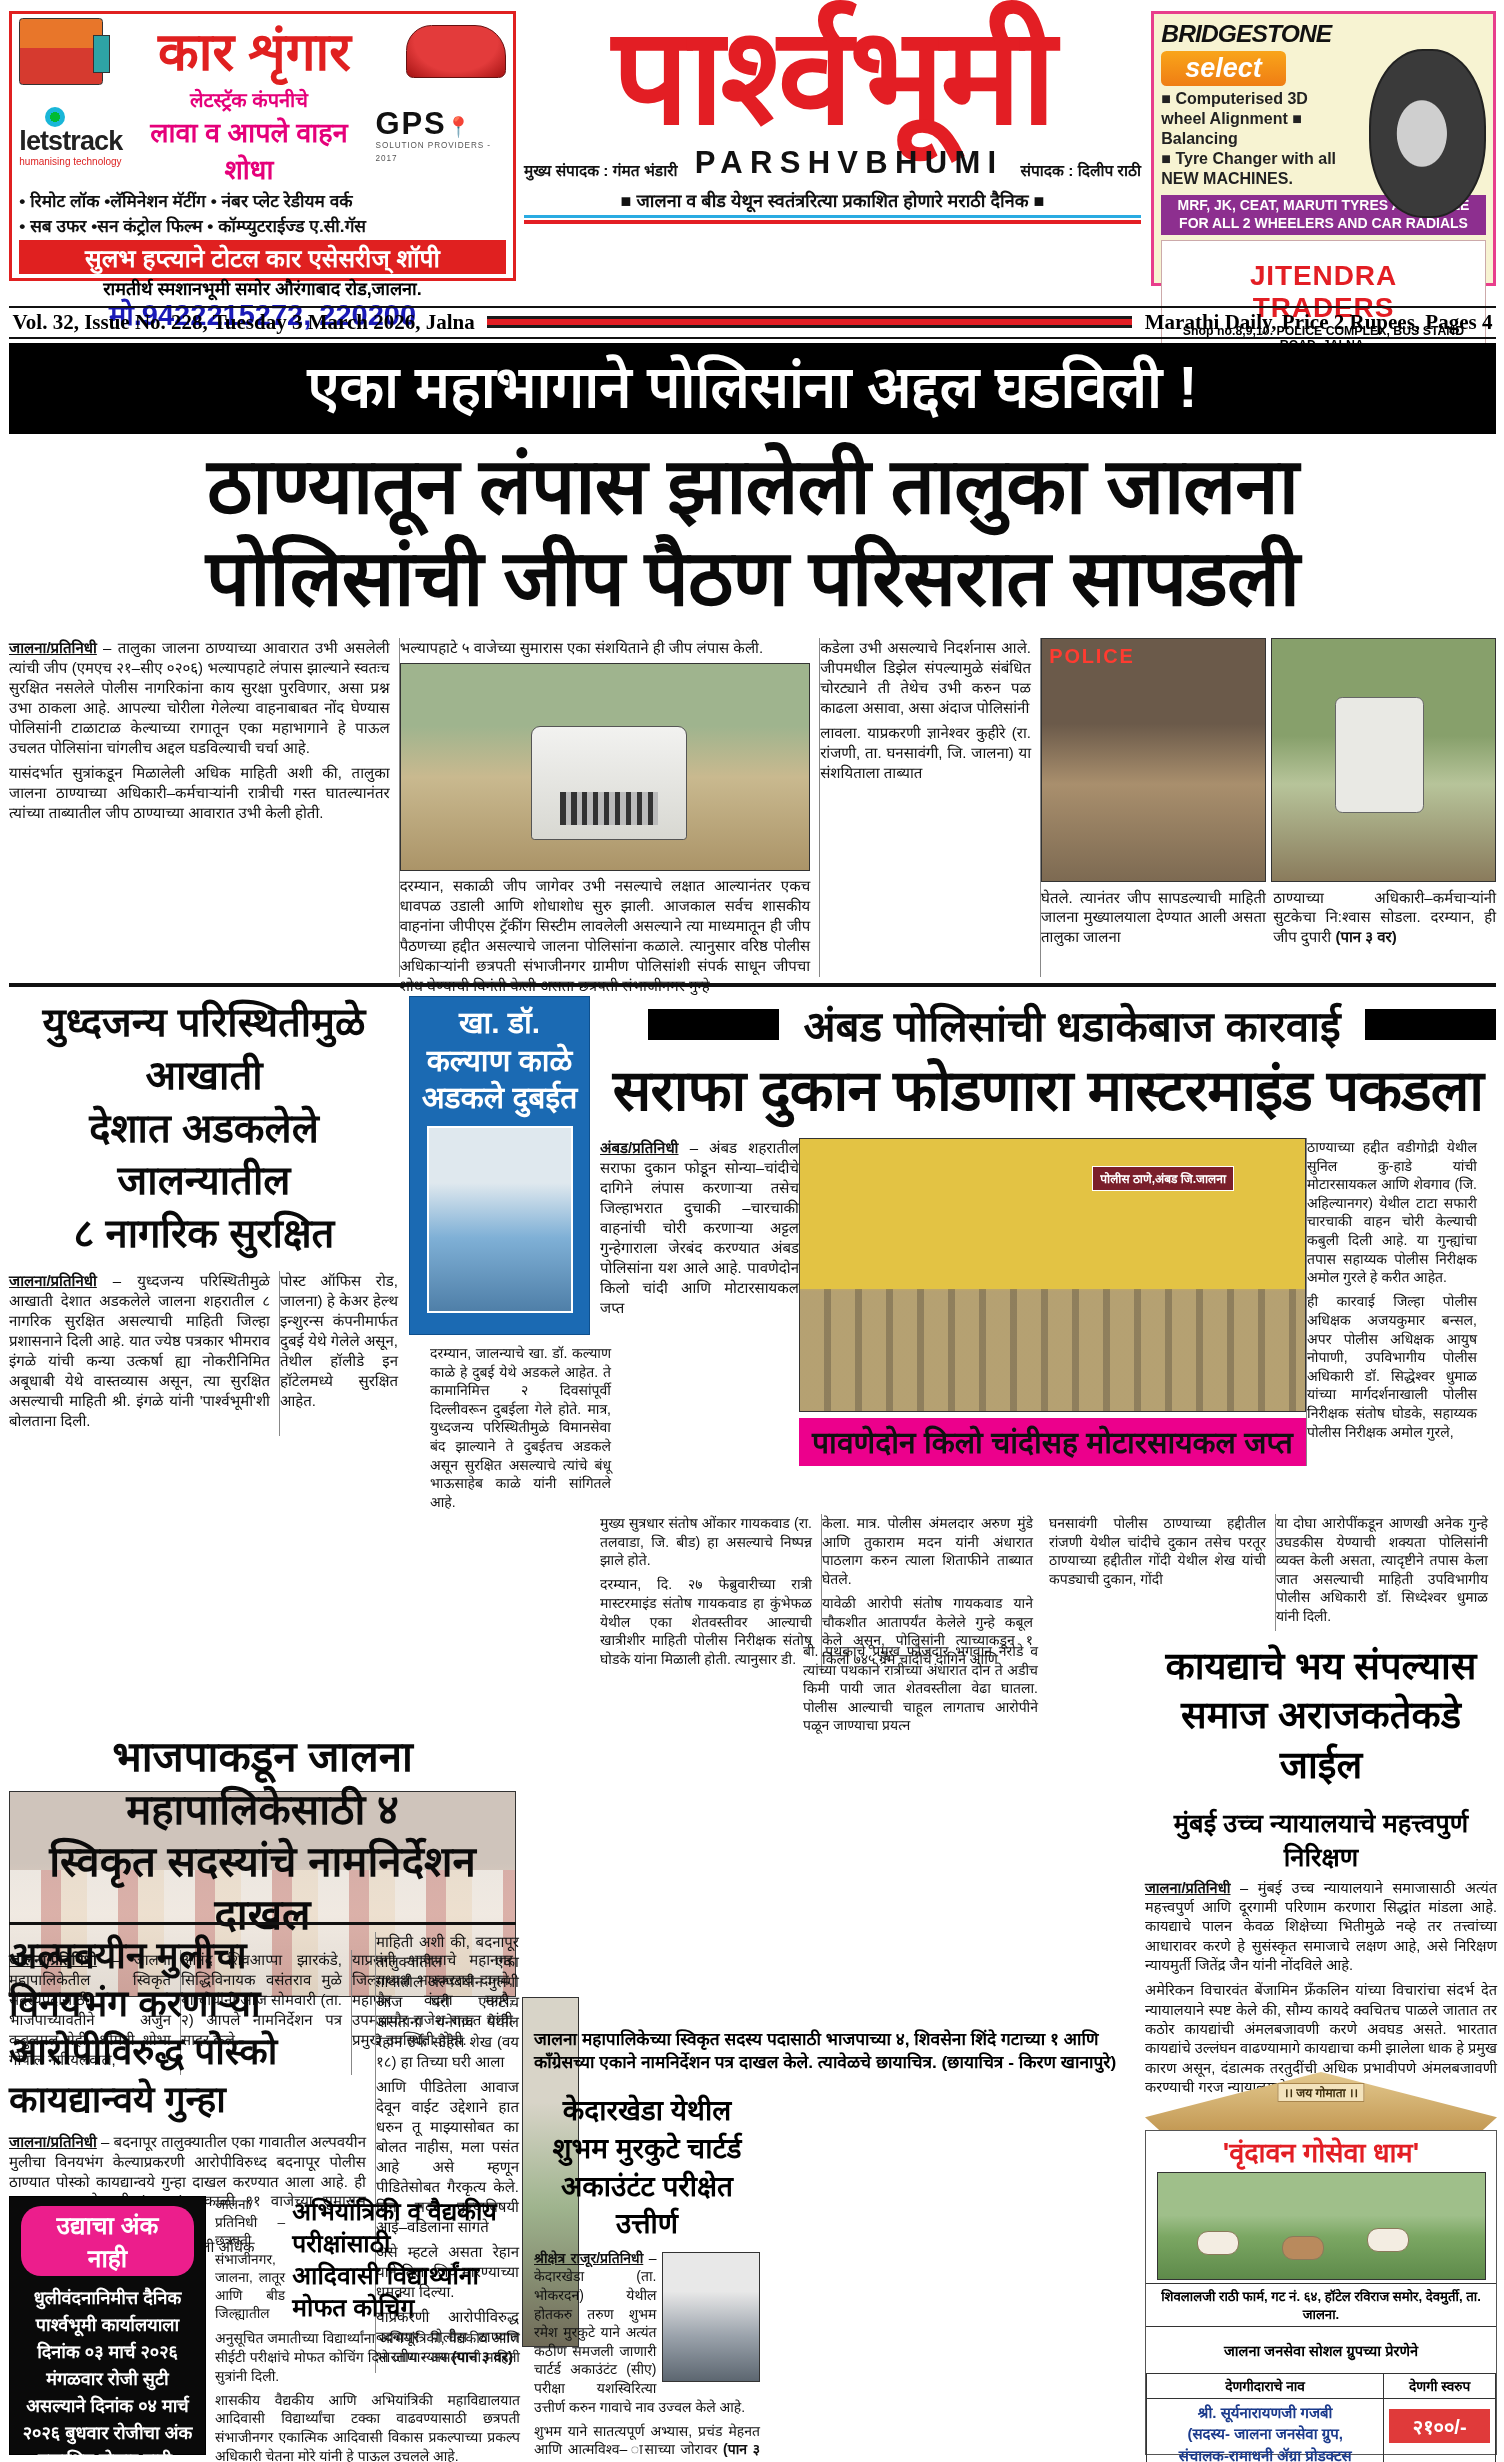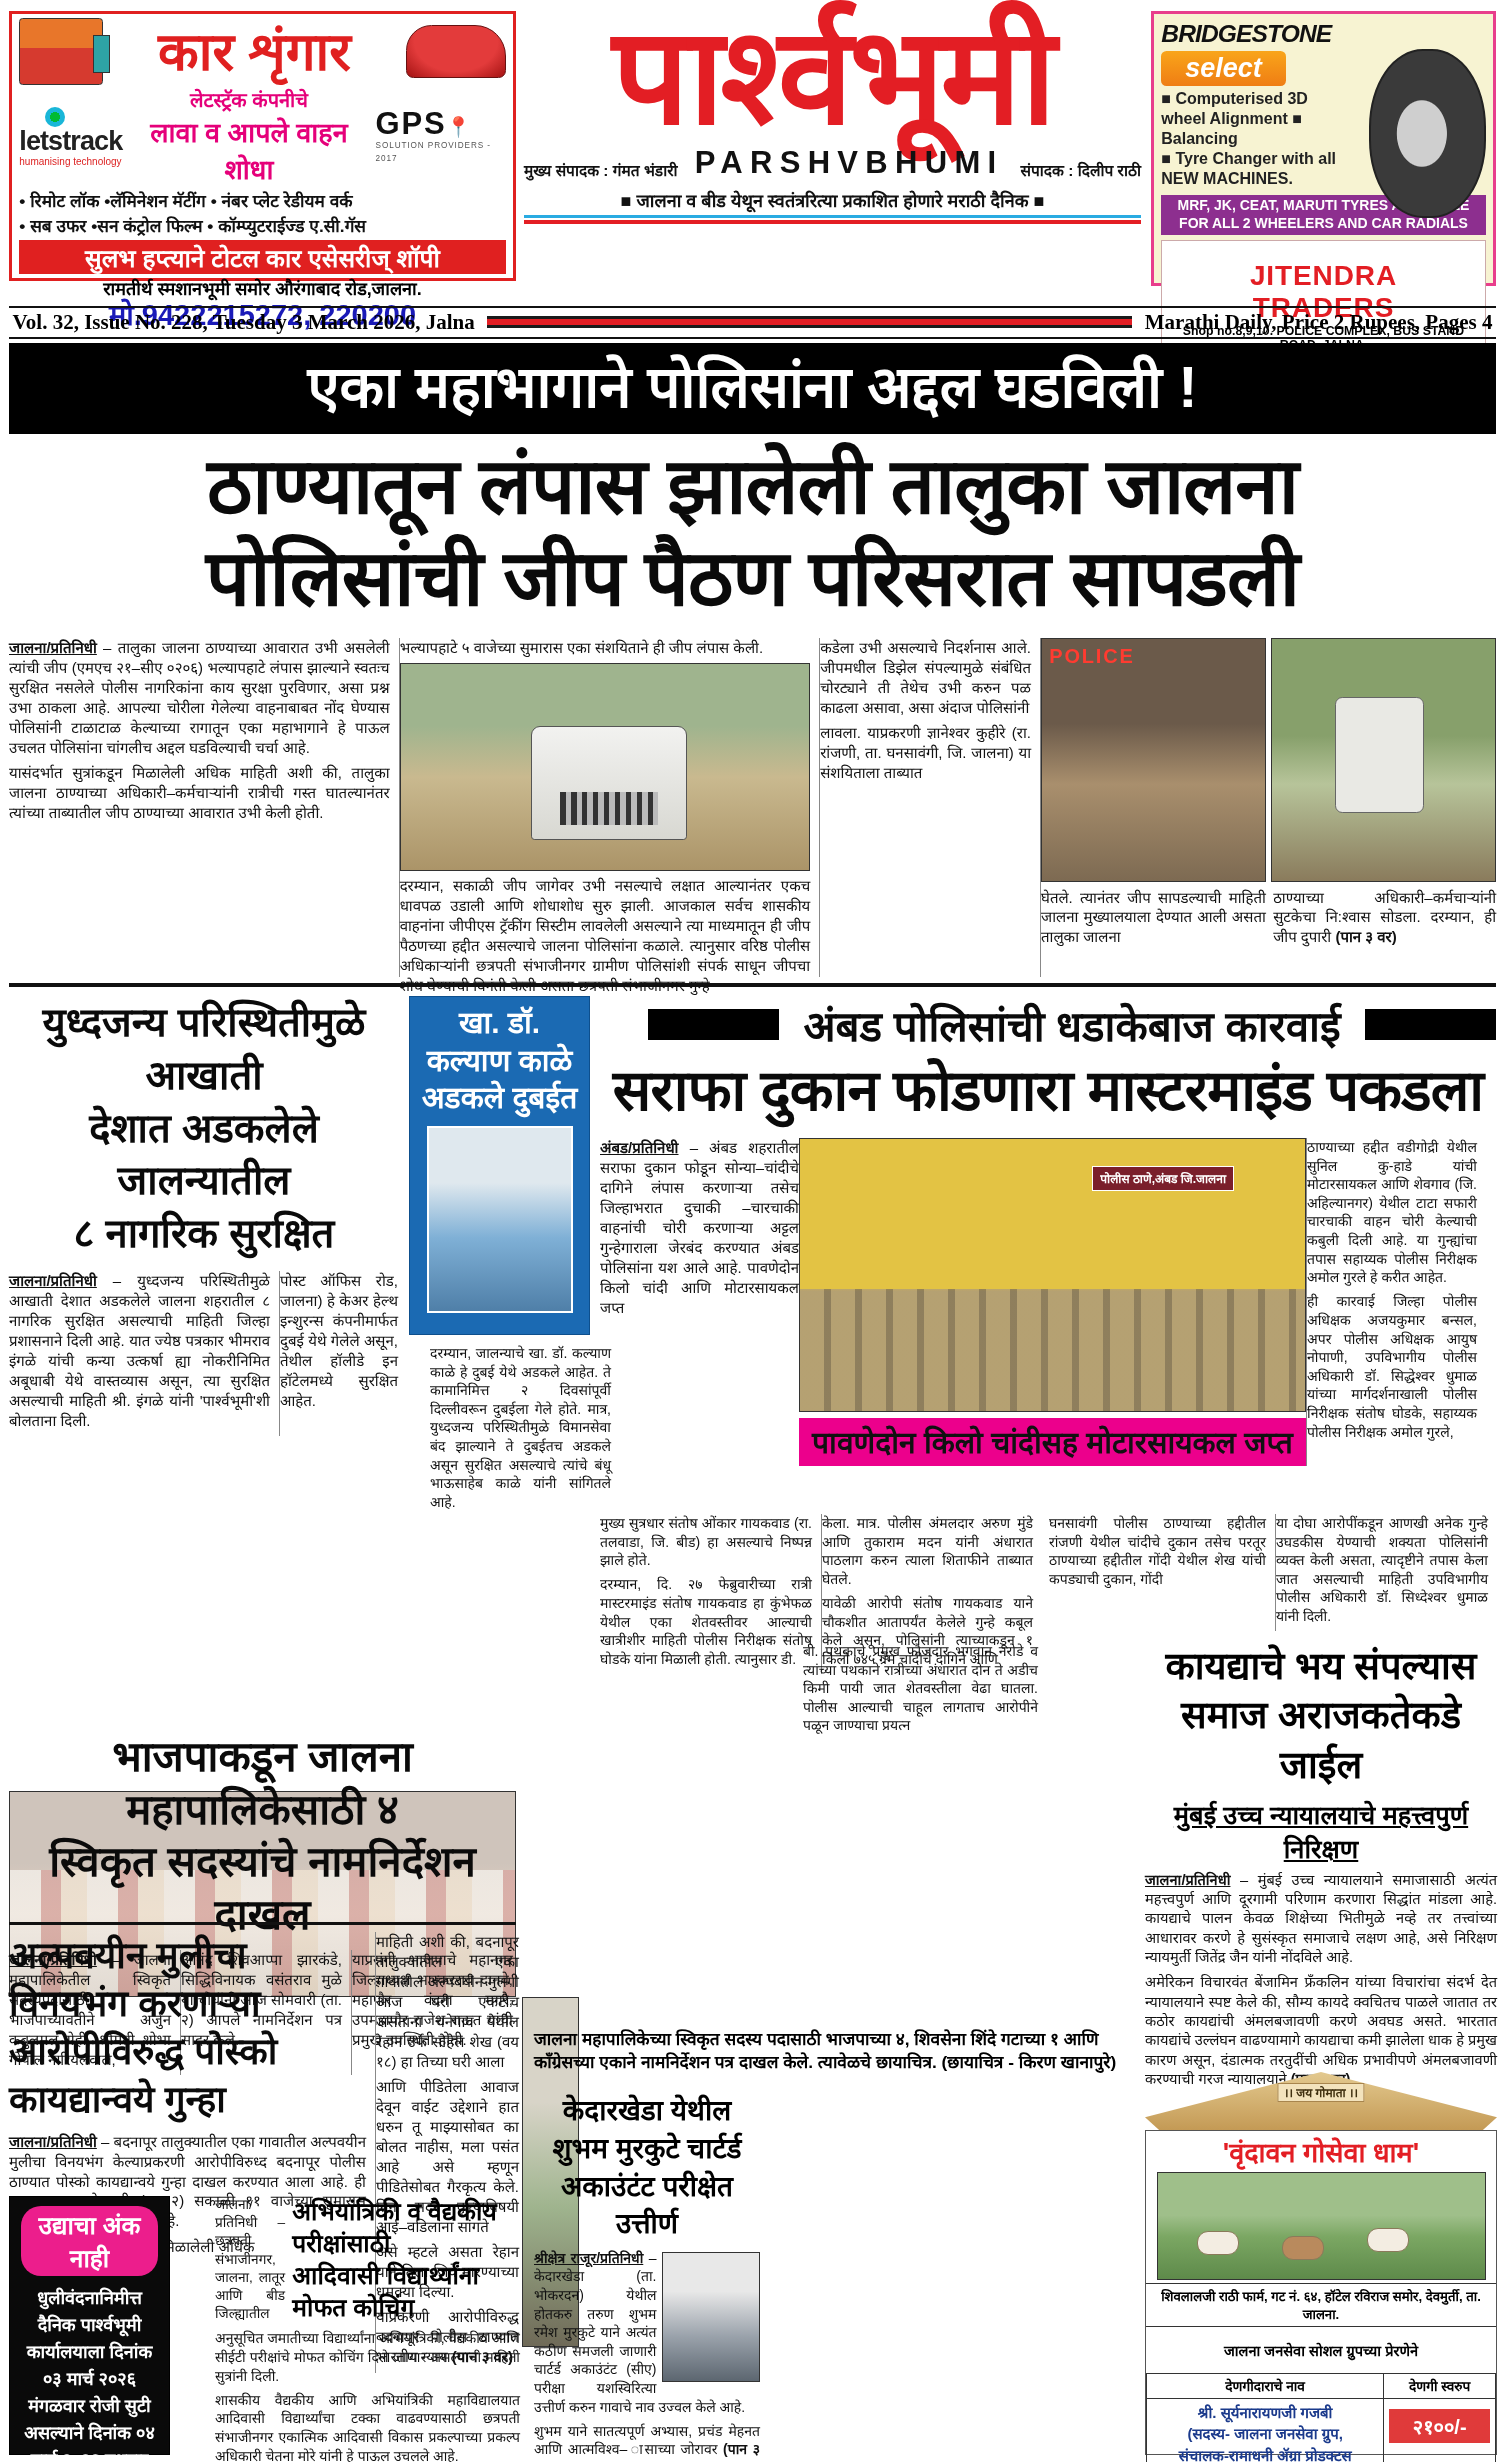--- a/index.html
+++ b/index.html
@@ -90,21 +90,21 @@
   .kalyan { background:#1b6ab3; color:#fff; text-align:center; padding:7.3px 5.5px 9px 5.5px; border:1.8px solid #0d4f8d;}
   .kalyan .t { font-size:30px; font-weight:900; line-height:1.25; }
   .ambad-kick { display:flex; align-items:center; gap:24px;padding-left:48px; }
   .ambad-kick .bar { flex:1; height:31px; background:#000; }
   .ambad-kick .t { font-size:42px; font-weight:900; color:#0a0a0a; white-space:nowrap;}
   .ambad-head { font-size:57px; font-weight:900; text-align:center; color:#0a0a0a; letter-spacing:-0.9px;}
   .cap-mag { background:#ec008c; color:#111; font-size:30px; font-weight:900; text-align:center; padding:3.6px 0; }
   .h-bjp { font-size:42px; font-weight:900; text-align:center; line-height:1.25; color:#0a0a0a;}
   .h-posco { font-size:37px; font-weight:900; line-height:1.3; color:#0a0a0a;}
   .h-court { font-size:38px; font-weight:900; text-align:center; line-height:1.3;}
-  .h-court-sub { font-size:25.5px; font-weight:800; text-align:center; text-decoration:underline; margin-top:7px;}
+  .h-court-sub { font-size:25.5px; font-weight:800; text-align:center; margin-top:15px;}
   .h-coach { font-size:24.6px; font-weight:900; line-height:1.3;}
   .h-ca { font-size:28px; font-weight:900; text-align:center; line-height:1.35;}
   .caption-b { font-size:17.3px; font-weight:800; line-height:1.35; }
 
   .notice { background:#0a0a0a; color:#fff; text-align:center; padding:9px 11px; border:1.8px solid #000;}
   .notice .pill { background:#ec1e8c; color:#fff; font-size:24.6px; font-weight:900; border-radius:20px; padding:1.8px 12.8px; display:inline-block; }
   .notice .b { font-size:18px; font-weight:700; line-height:1.5; margin-top:9px;}
 
   .goseva { border:1.8px solid #555; background:#fff; }
   .roof { height:58px; background:linear-gradient(180deg,#e3c98f,#c49a55); clip-path:polygon(50% 0,100% 78%,96% 100%,4% 100%,0 78%); position:relative;}
@@ -334,21 +334,21 @@
       </div>
     </div>
     <div style="width:144px;" class="body-t jus vsep">
       <p>माहिती अशी की, बदनापूर तालुक्यातील एका गावातील अल्पवयीन मुलगी आज घरी एकटीच असताना चनेगाव येथील रेहान उर्फ सोहेल शेख (वय १८) हा तिच्या घरी आला</p>
       <p>आणि पीडितेला आवाज देवून वाईट उद्देशाने हात धरुन तू माझ्यासोबत का बोलत नाहीस, मला पसंत आहे असे म्हणून पीडितेसोबत गैरकृत्य केले. तिने सदर कृत्याविषयी आई–वडिलांना सांगते</p>
       <p>असे म्हटले असता रेहान याने तिला जिवे मारण्याच्या धमक्या दिल्या.</p>
       <p><span>याप्रकरणी आरोपीविरुद्ध बदनापूर पोलीस ठाण्यात भारतीय न्याय</span> <span class="jump">(पान ३ वर)</span></p>
     </div>
   </div>
 
-  <div class="abs notice" style="left:9px; top:2196px; width:161px; height:259px;">
+  <div class="abs notice" style="left:9px; top:2196px; width:197px; height:259px;">
     <span class="pill">उद्याचा अंक नाही</span>
     <div class="b">धुलीवंदनानिमीत्त दैनिक पार्श्वभूमी कार्यालयाला दिनांक ०३ मार्च २०२६ मंगळवार रोजी सुटी असल्याने दिनांक ०४ मार्च २०२६ बुधवार रोजीचा अंक प्रकाशित होणार नाही, याची वाचक, एजंट व जाहिरातदारांनी नोंद घ्यावी.</div>
     
   </div>
 
   <div class="abs" style="left:215px; top:2196px; width:305px;">
     <div style="display:flex; gap:7.3px;">
       <div style="width:97px; font-size:13.7px;" class="body-t jus">जालना/प्रतिनिधी – छत्रपती संभाजीनगर, जालना, लातूर आणि बीड जिल्ह्यातील</div>
       <div>
         <div class="h-coach">अभियांत्रिकी व वैद्यकीय परीक्षांसाठी</div>

